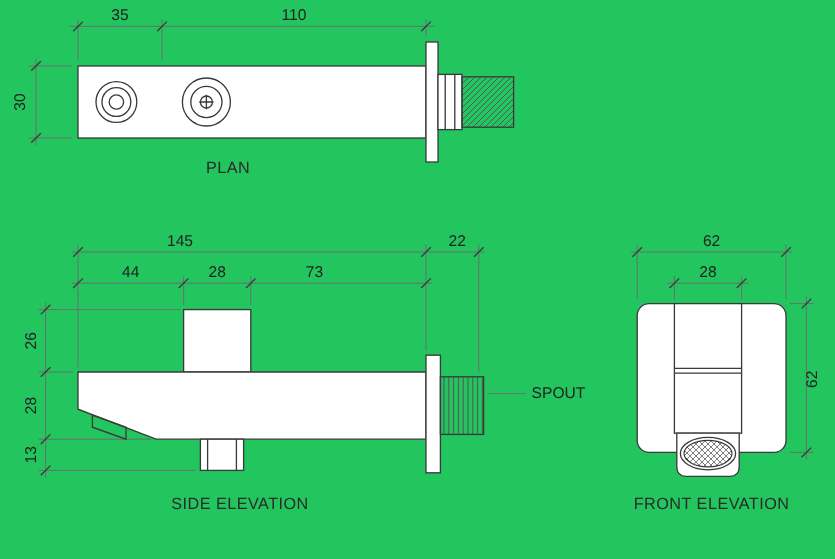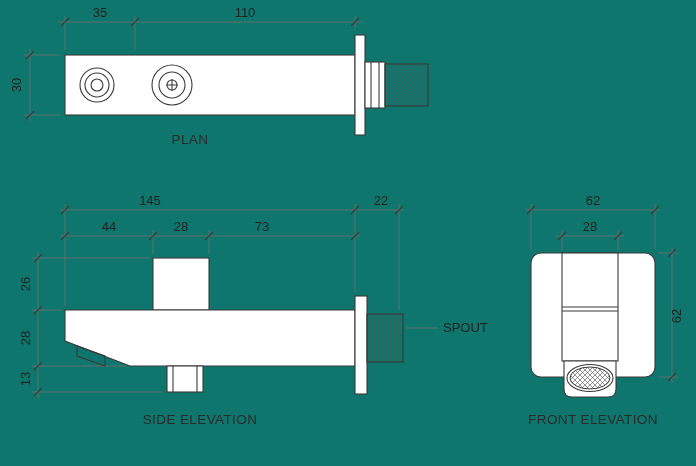--- a/index.html
+++ b/index.html
@@ -1,16 +1,16 @@
 <!DOCTYPE html>
 <html><head>
 <meta charset="utf-8">
 <style>
   html,body{margin:0;padding:0;background:#ffffff;}
-  .canvas{position:relative;width:696px;height:466px;background:#0f766e;overflow:hidden;}
+  .canvas{position:relative;width:696px;height:466px;background:#22c55e;overflow:hidden;}
   svg text{font-family:"Liberation Sans","DejaVu Sans",sans-serif;font-size:13px;fill:#222222;}
   svg text.ttl{font-size:13.5px;letter-spacing:0.4px;fill:#2a2a2a;}
   .s  {fill:none;stroke:#3a3a3a;stroke-width:1.1;}
   .sw {fill:#ffffff;stroke:#3a3a3a;stroke-width:1.1;}
   .d  {fill:none;stroke:#6e6e6e;stroke-width:0.8;}
 </style>
 </head>
 <body>
 
 <div class="canvas">

